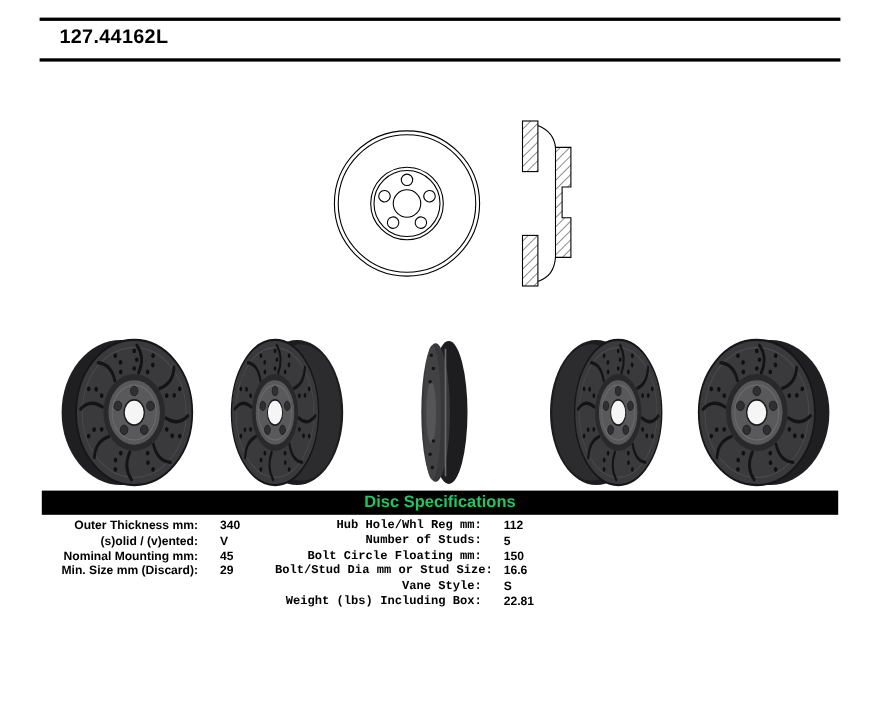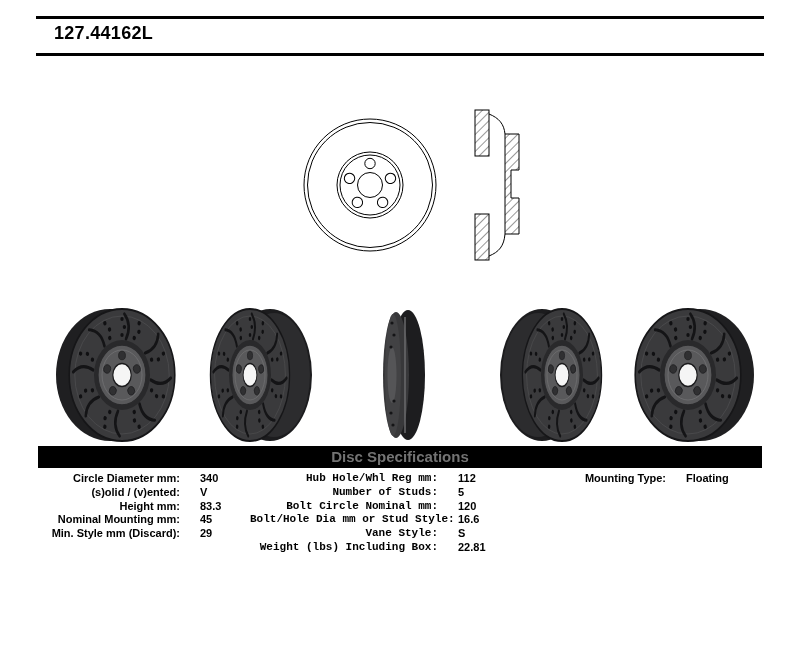--- a/index.html
+++ b/index.html
@@ -11,21 +11,21 @@
   .rule-bottom{top:53px;}
   .part-number{position:absolute;left:54px;top:23px;font-size:18px;font-weight:bold;letter-spacing:.3px;}
   .product-type{position:absolute;right:56px;top:21px;font-size:20px;font-weight:bold;}
   .tech-drawing{position:absolute;left:293px;top:99px;width:270px;height:172px;}
   .photo{position:absolute;}
   .photo-1{left:52px;top:305px;}
   .photo-2{left:194px;top:303px;}
   .photo-3{left:346px;top:305px;}
   .photo-4{left:478px;top:303px;}
   .photo-5{left:622px;top:305px;}
-  .spec-bar{position:absolute;left:38px;top:446px;width:724px;height:22px;background:#000;color:#737373;
+  .spec-bar{position:absolute;left:38px;top:446px;width:724px;height:22px;background:#000;color:#22c55e;
             font-size:15px;font-weight:bold;text-align:center;line-height:22px;}
   .spec-col{position:absolute;top:472px;}
   .col-left{left:20px;}
   .col-mid{left:250px;}
   .col-right{left:556px;}
   .spec-row{display:flex;font-size:11px;font-weight:bold;line-height:13.8px;white-space:nowrap;}
   .lbl{display:inline-block;text-align:right;}
   .col-left .lbl{width:160px;}
   .col-mid .lbl{width:188px;font-family:Liberation Mono, monospace;}
   .col-right .lbl{width:110px;}
@@ -170,70 +170,60 @@
       <g transform="translate(66,70) scale(0.8,1)">
           <use href="#rotorFace"></use>
         </g>
     </svg>
   </div>
 
   <div class="spec-bar">Disc Specifications</div>
 
   <div class="spec-col col-left">
     <div class="spec-row">
-      <span class="lbl">Circle Diameter mm:</span>
+      <span class="lbl">Outer Thickness mm:</span>
       <span class="val">340</span>
     </div>
     <div class="spec-row">
       <span class="lbl">(s)olid / (v)ented:</span>
       <span class="val">V</span>
     </div>
     <div class="spec-row">
-      <span class="lbl">Height mm:</span>
-      <span class="val">83.3</span>
-    </div>
-    <div class="spec-row">
       <span class="lbl">Nominal Mounting mm:</span>
       <span class="val">45</span>
     </div>
     <div class="spec-row">
-      <span class="lbl">Min. Style mm (Discard):</span>
+      <span class="lbl">Min. Size mm (Discard):</span>
       <span class="val">29</span>
     </div>
   </div>
 
   <div class="spec-col col-mid">
     <div class="spec-row">
       <span class="lbl">Hub Hole/Whl Reg mm:</span>
       <span class="val">112</span>
     </div>
     <div class="spec-row">
       <span class="lbl">Number of Studs:</span>
       <span class="val">5</span>
     </div>
     <div class="spec-row">
-      <span class="lbl">Bolt Circle Nominal mm:</span>
-      <span class="val">120</span>
-    </div>
-    <div class="spec-row">
-      <span class="lbl">Bolt/Hole Dia mm or Stud Style:</span>
+      <span class="lbl">Bolt Circle Floating mm:</span>
+      <span class="val">150</span>
+    </div>
+    <div class="spec-row">
+      <span class="lbl">Bolt/Stud Dia mm or Stud Size:</span>
       <span class="val">16.6</span>
     </div>
     <div class="spec-row">
       <span class="lbl">Vane Style:</span>
       <span class="val">S</span>
     </div>
     <div class="spec-row">
       <span class="lbl">Weight (lbs) Including Box:</span>
       <span class="val">22.81</span>
     </div>
   </div>
 
-  <div class="spec-col col-right">
-    <div class="spec-row">
-      <span class="lbl">Mounting Type:</span>
-      <span class="val">Floating</span>
-    </div>
-  </div>
 
   <div class="note">Note:</div>
 
 </div>
 
 </body></html>

